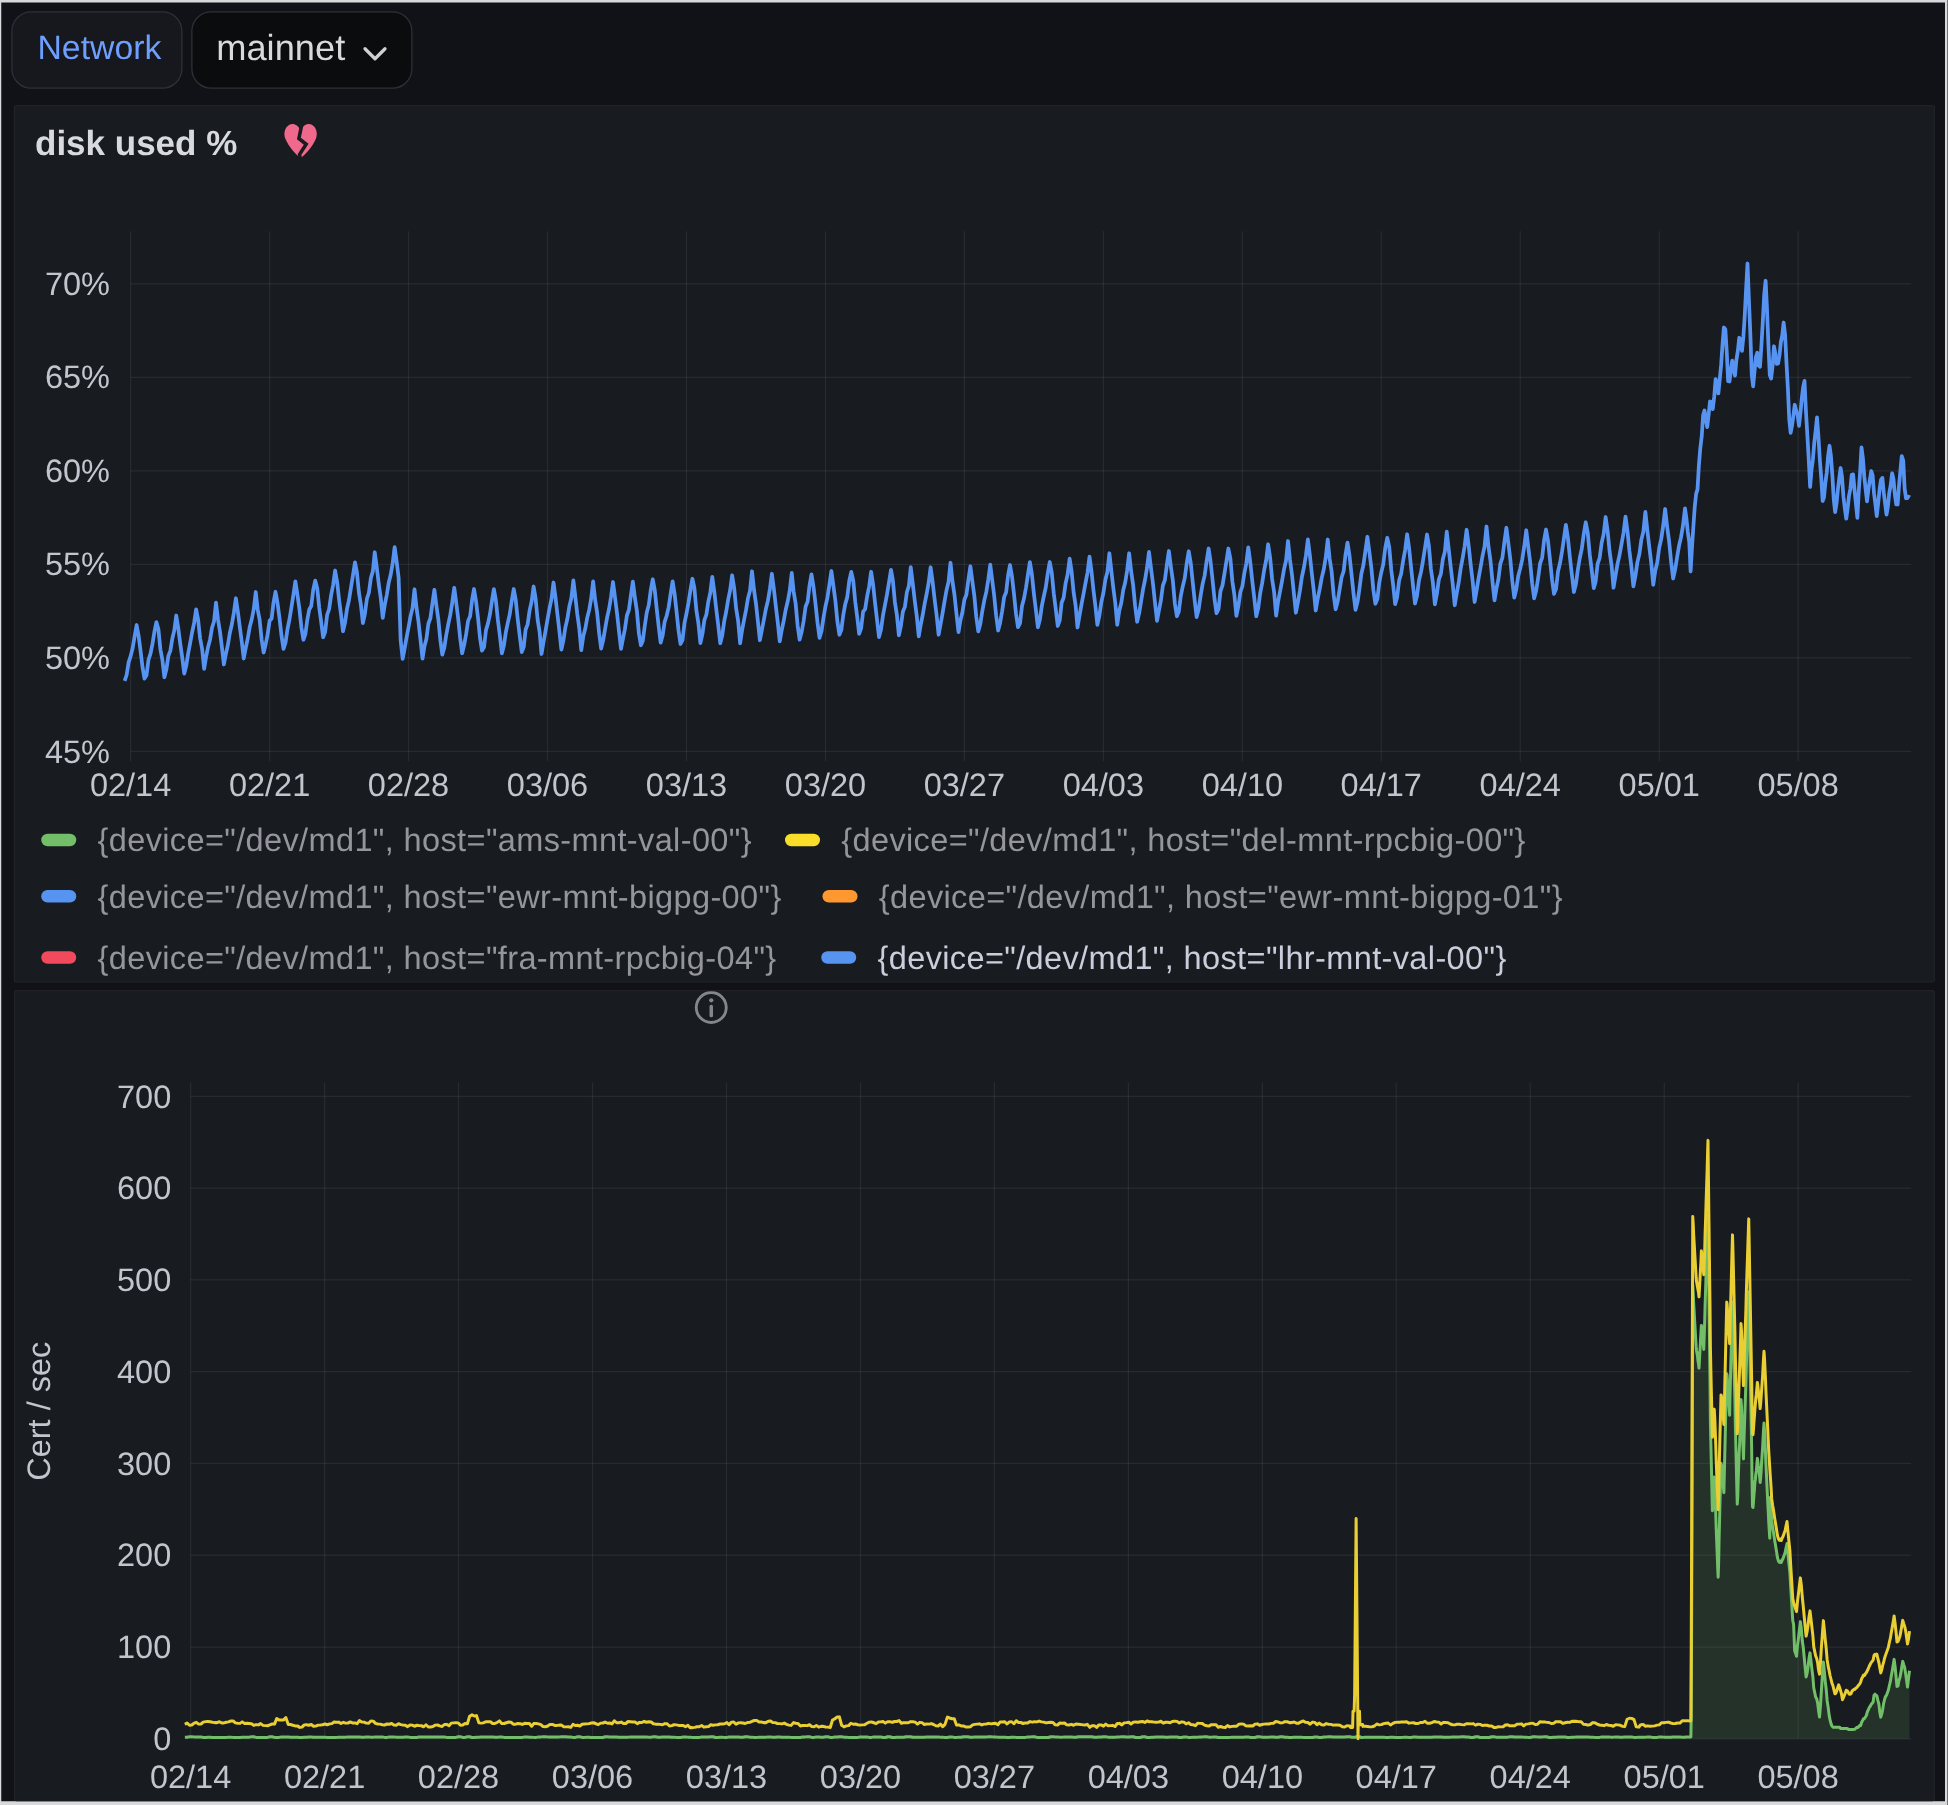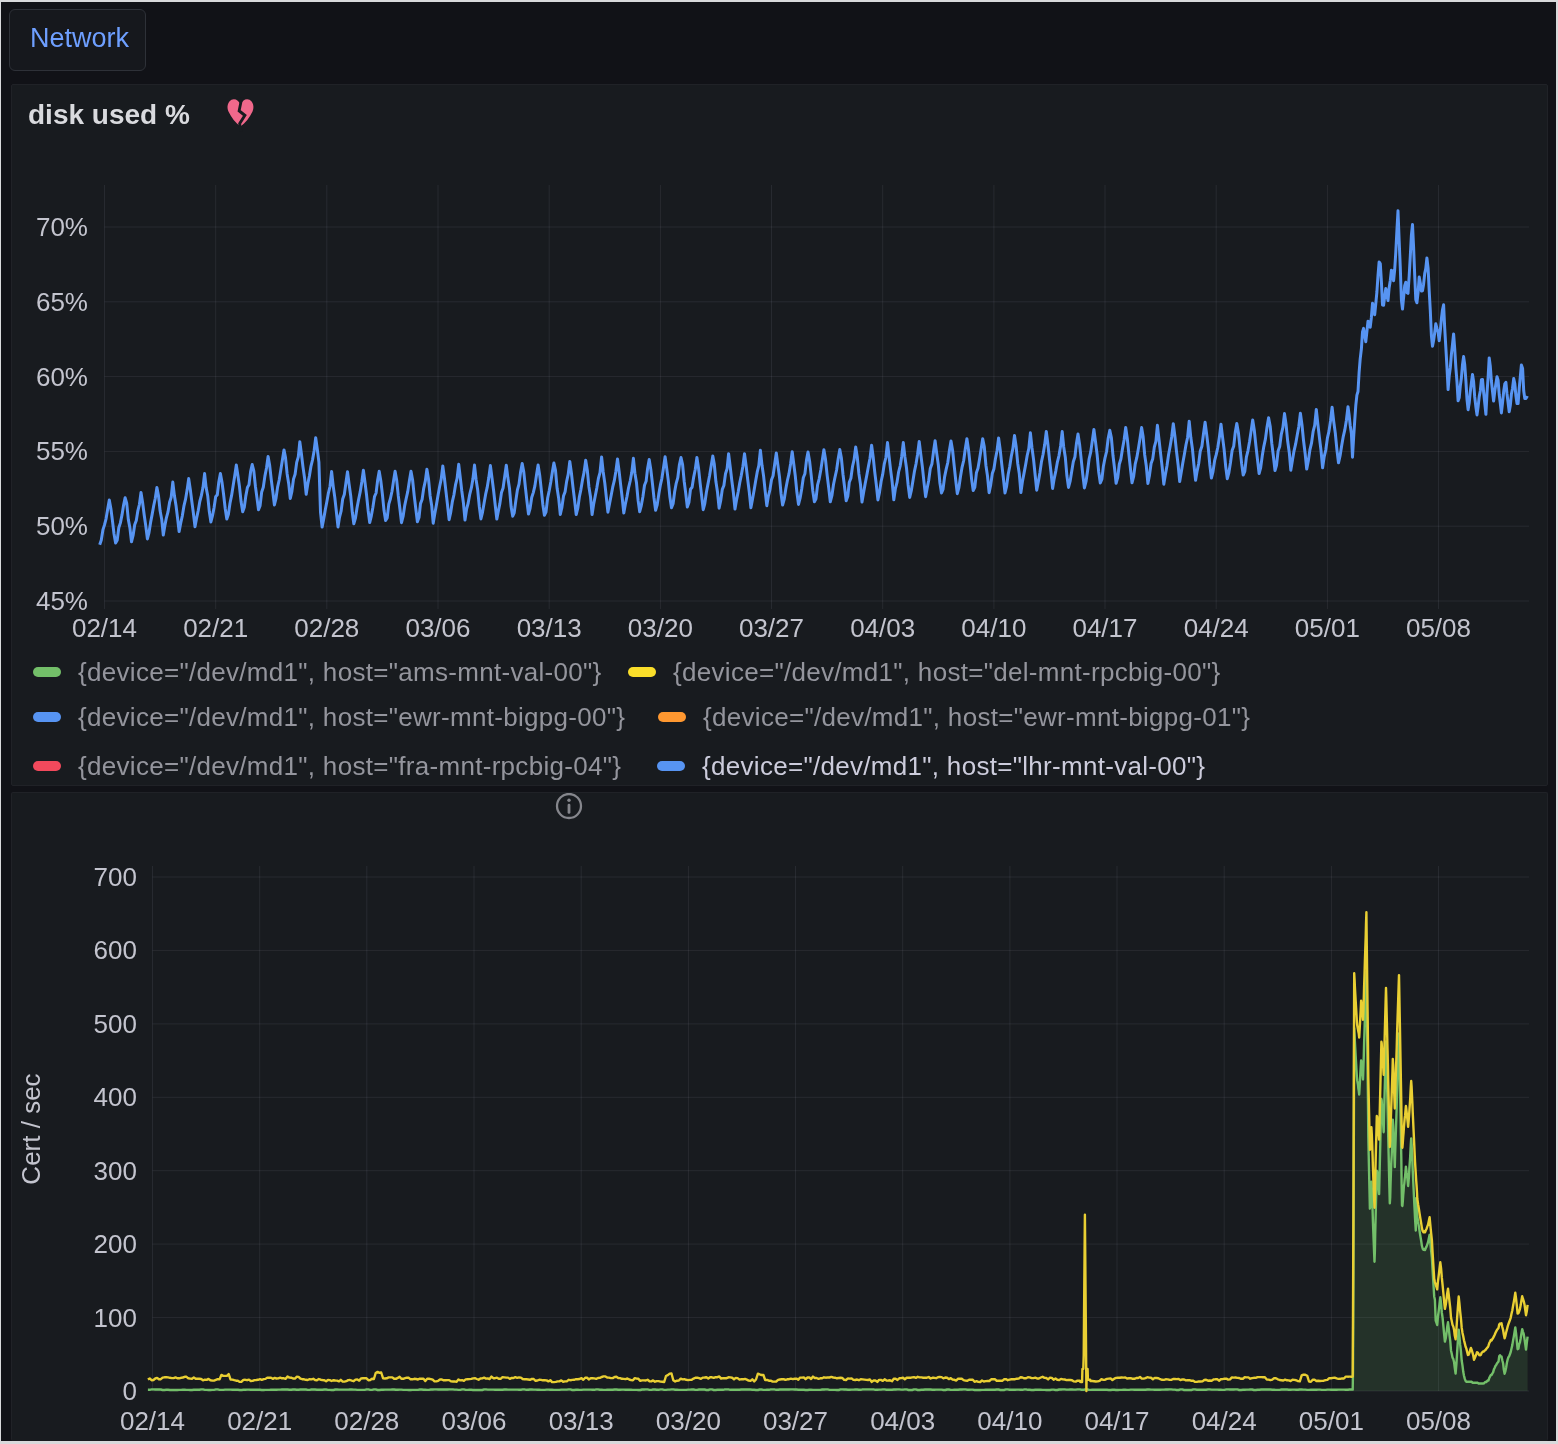--- a/index.html
+++ b/index.html
@@ -1,21 +1,21 @@
 <!DOCTYPE html>
 <html><head>
 <meta charset="utf-8">
 <style>
 * { margin:0; padding:0; box-sizing:border-box; }
 html,body { width:1558px; height:1444px; background:#111217; overflow:hidden;
   font-family:"Liberation Sans", sans-serif; }
 .frame { position:absolute; left:0; top:0; width:1558px; height:1444px;
   border-top:2px solid #d8d9db; border-right:2px solid #d8d9db;
   border-bottom:3px solid #d8d9db; border-left:1px solid #d8d9db; }
-.vbox { position:absolute; border:1px solid #2e3138; border-radius:6px; }
+.vbox { position:absolute; border:1px solid #2e3138; border-radius:16px; }
 #netbox { left:8px; top:7px; width:137px; height:62px; background:#16181d; }
 #netbox span { position:absolute; left:20px; top:13px; font-size:27px; font-weight:500; color:#6e9fff; }
 #mainbox { left:152px; top:7px; width:177px; height:62px; background:#0b0c0e; }
 #mainbox span { position:absolute; left:19px; top:13px; font-size:29px; color:#d8d9dd; }
 .panel { position:absolute; left:10px; background:#181b1f; border:1px solid #202227; border-radius:2px; overflow:hidden; }
 #p1 { top:82px; width:1537px; height:702px; }
 #p2 { top:790px; width:1537px; height:649px; border-bottom:none; }
 .ptitle { position:absolute; font-size:28px; font-weight:700; color:#d9dade; letter-spacing:0px; line-height:30px; }
 #t1 { left:16px; top:15px; }
 #t2 { left:16px; top:-4px; }
@@ -24,20 +24,26 @@
 .legend.on { color:#ccccdc; }
 svg text { font-family:"Liberation Sans", sans-serif; font-size:26px; fill:#c3c4ce; }
 svg .grid line { stroke:rgba(204,204,220,0.09); stroke-width:1; }
 </style>
 </head>
 <body>
 <div class="frame">
   <div class="vbox" id="netbox">
       <span>Network</span>
     </div>
+  <div class="vbox" id="mainbox">
+      <span>mainnet</span>
+    <svg style="position:absolute; right:16px; top:24px;" width="26" height="18" viewBox="0 0 26 18">
+      <path d="M5 5 L13 13 L21 5" fill="none" stroke="#cfd0d4" stroke-width="2.6" stroke-linecap="round" stroke-linejoin="round"></path>
+    </svg>
+  </div>
 
   <div class="panel" id="p1">
     <div class="ptitle" id="t1">disk used %</div>
     <svg style="position:absolute; left:214px; top:11px;" width="29" height="37" viewBox="0 0 27 32" preserveAspectRatio="none">
       <path d="M13.5 7.6 C12 3.4 8.1 1.8 5.1 3.2 C1.7 5 .4 9.4 2.3 13.4 C4.8 18.6 9 23.2 13.5 26.4 C18 23.2 22.2 18.6 24.7 13.4 C26.6 9.4 25.3 5 21.9 3.2 C18.9 1.8 15 3.4 13.5 7.6 Z" fill="#f0688b"></path>
       <path d="M14.8 1.2 L12.2 12.8 L17.6 16.8 L12.7 23.8 L14.0 30.8" fill="none" stroke="#181b1f" stroke-width="2.6" stroke-linejoin="miter"></path>
     </svg>
     <svg width="1537" height="701" viewBox="0 0 1537 701" style="position:absolute;left:0;top:0;">
       <g class="grid">
           <line x1="92.5" y1="100" x2="92.5" y2="524"></line>

